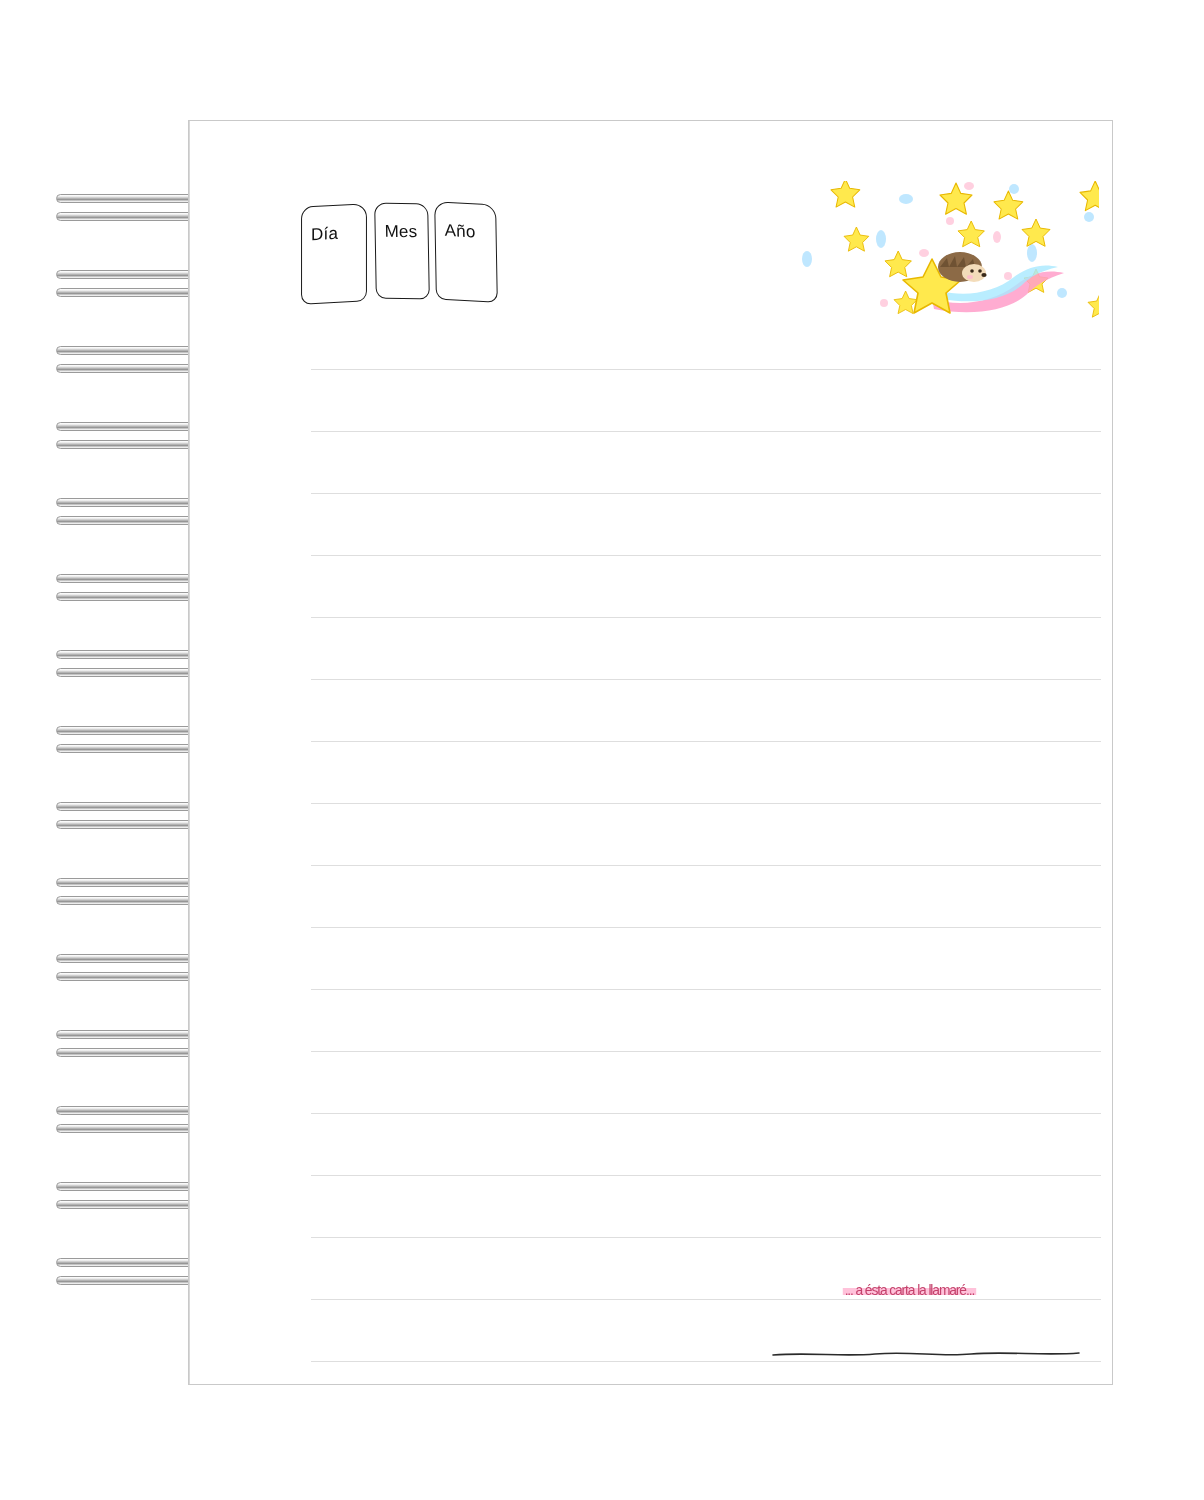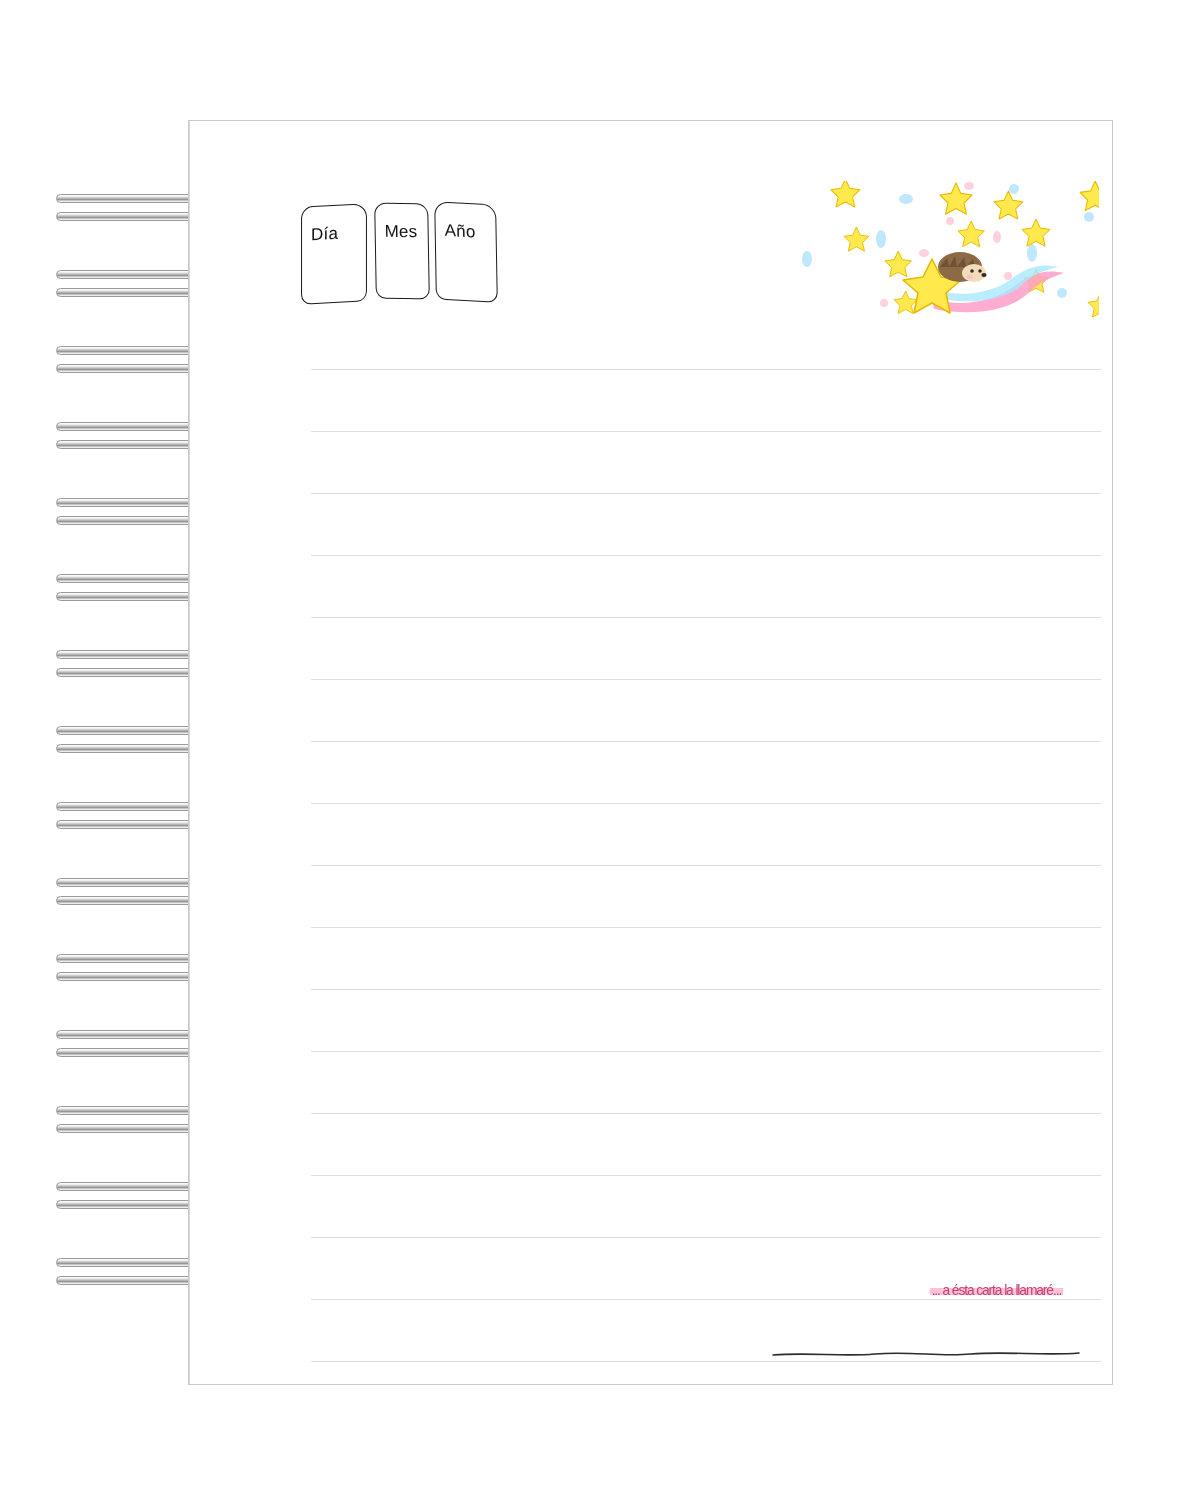--- a/index.html
+++ b/index.html
@@ -149,21 +149,21 @@
     width: 335px;
     height: 145px;
   }
 
   
   #footer-caption {
     position: absolute;
     left: 560px;
     top: 1160px;
     width: 320px;
-    text-align: right;
+    text-align: center;
     text-decoration: underline;
   }
   #footer-caption .caption-text {
     font-family: "Liberation Sans", sans-serif;
     font-size: 15px;
     color: #c4416b;
     letter-spacing: -1.2px;
     background: linear-gradient(to bottom,
         rgba(255,255,255,0) 40%,
         #ffc2da 42%, #ffc2da 82%,

